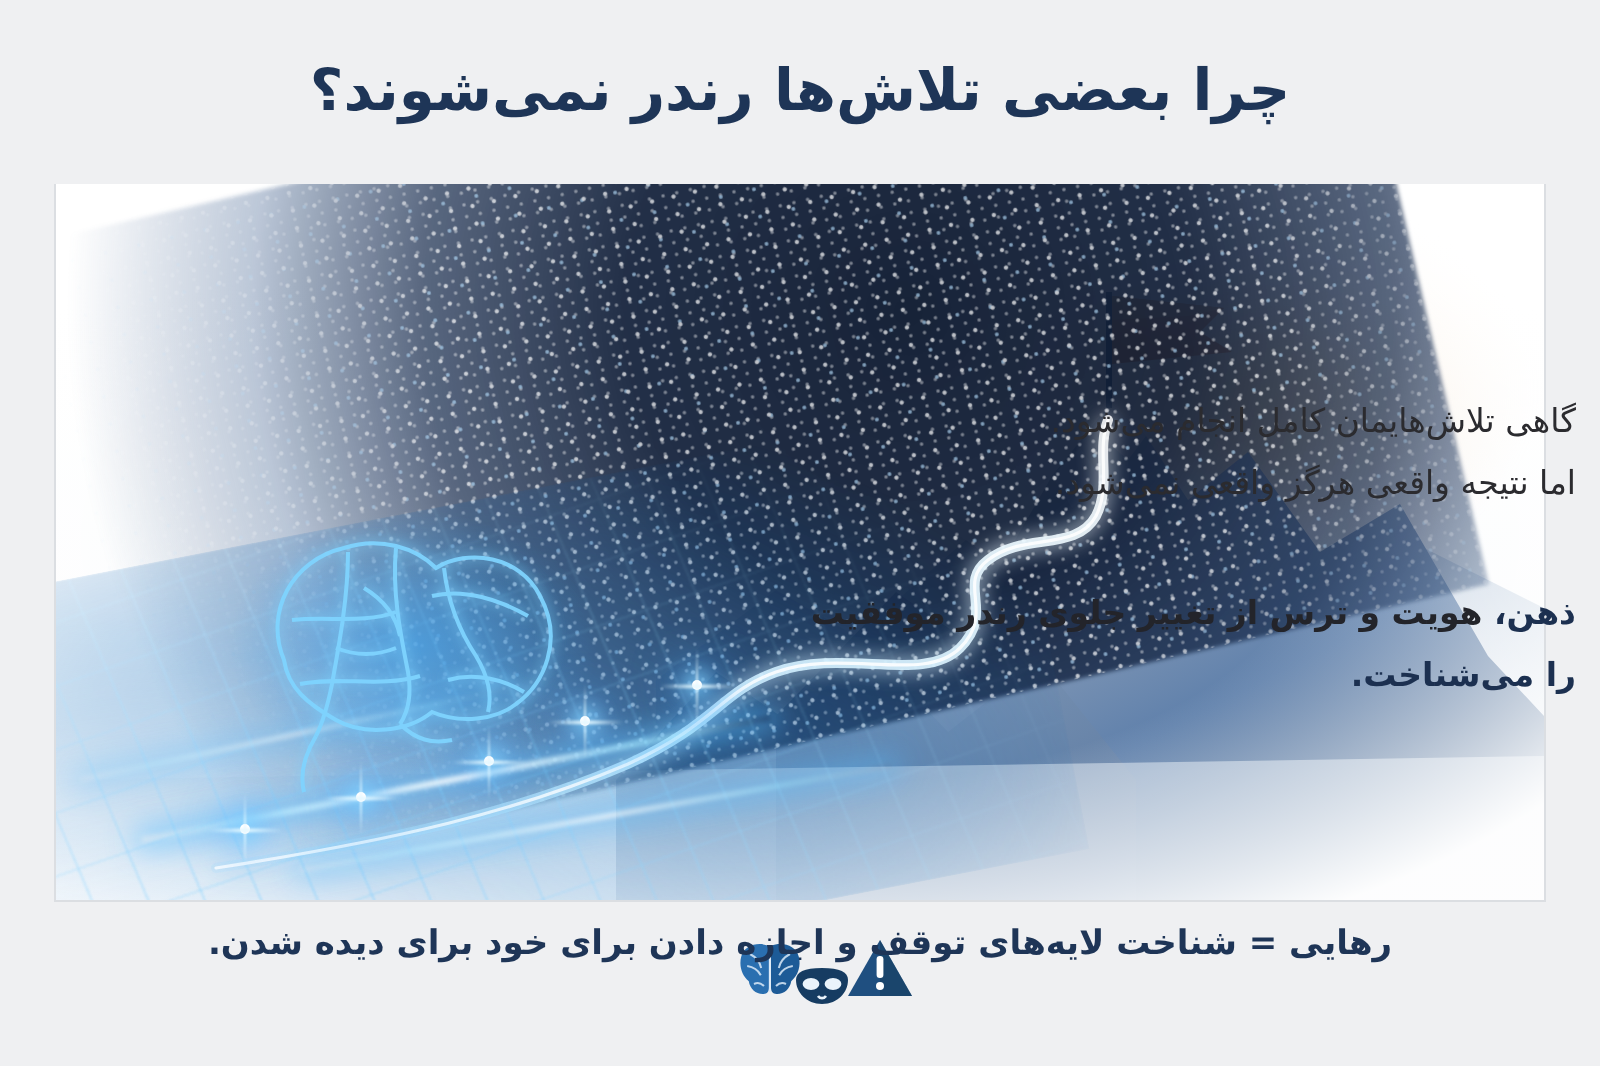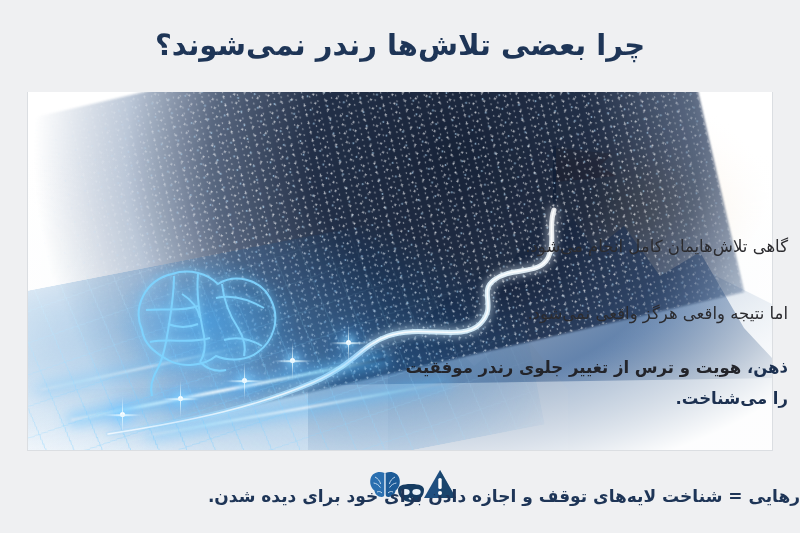--- a/index.html
+++ b/index.html
@@ -185,24 +185,24 @@
     direction: rtl;
     z-index: 30;
   }
   .para {
     font-size: 16.5px;
     line-height: 1.85;
     color: #2b2b2f;
     letter-spacing: .1px;
     white-space: nowrap;
   }
-  .para .ln { display: block; margin-top: 36px; }
+  .para .ln { display: block; }
 
   .para2 {
-    margin-top: 24px;
+    margin-top: 35px;
     font-size: 16.5px;
     line-height: 1.85;
     font-weight: bold;
     color: #1c3050;
     white-space: nowrap;
   }
   .para2 .ln { display: block; }
   .para2 .dark { color: #23242a; font-weight: bold; }
 
   
@@ -216,22 +216,22 @@
   }
   .icon-cluster .ic { position: absolute; }
   .ic-brain { left: 0;  top: 2px; }
   .ic-mask  { left: 28px; top: 14px; }
   .ic-warn  { left: 54px; top: 0px; }
 
   
   .footline {
     position: absolute;
     left: 0; right: 0;
-    top: 486px;
-    text-align: right;
+    top: 462px;
+    text-align: center;
     direction: rtl;
     z-index: 40;
   }
   .footline .txt {
     font-size: 17px;
     font-weight: bold;
     color: #1e3557;
     letter-spacing: .1px;
     white-space: nowrap;
   }

